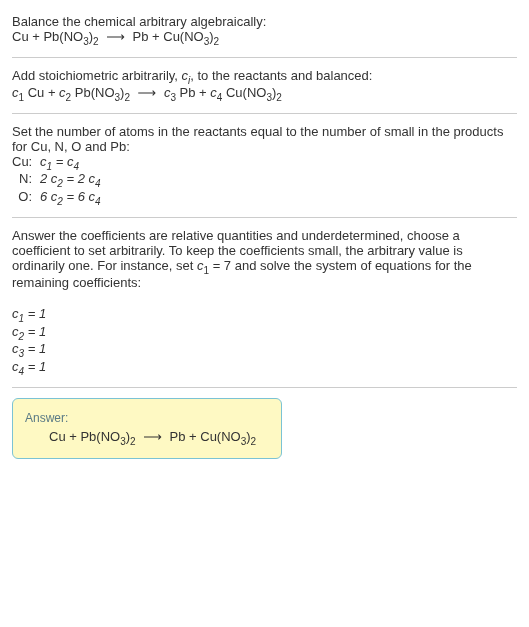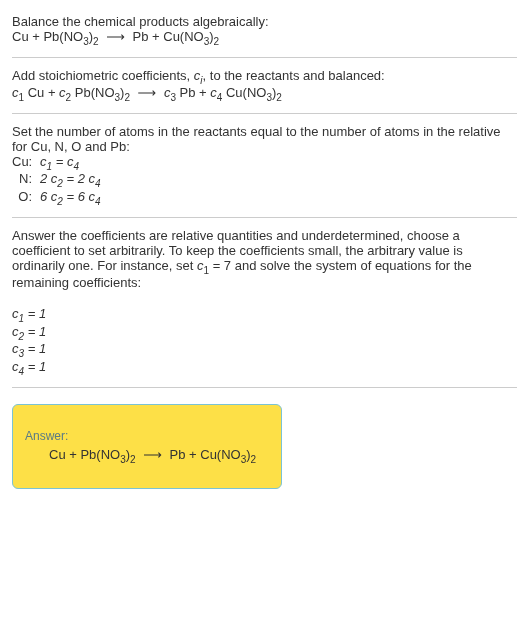--- a/index.html
+++ b/index.html
@@ -52,64 +52,63 @@
     }
     .coef-list {
       margin-top: 16px;
     }
     .coef-row {
       font-style: italic;
     }
     .answer-box {
       border: 1px solid #7bc3d4;
       border-radius: 6px;
-      background: #fde047;
-      padding: 24px 12px;
-      margin-top: 6px;
+      background: #fef9c3;
+      padding: 12px 12px;
       display: inline-block;
       min-width: 270px;
     }
     .answer-label {
       color: #5a7a85;
       font-size: 12px;
       margin-bottom: 4px;
     }
     .answer-eq {
       padding-left: 24px;
     }
   </style>
 </head>
 <body>
 
 <div class="section">
-  <div>Balance the chemical products algebraically:</div>
+  <div>Balance the chemical arbitrary algebraically:</div>
   <div class="equation">
     <span>Cu + Pb(NO</span><span class="sub">3</span><span>)</span><span class="sub">2</span>
     <span class="arrow">⟶</span>
     <span>Pb + Cu(NO</span><span class="sub">3</span><span>)</span><span class="sub">2</span>
   </div>
 </div>
 
 <div class="divider"></div>
 
 <div class="section">
   <div>
-    <span>Add stoichiometric coefficients, </span><span class="italic">c</span><span class="sub italic">i</span><span>, to the reactants and balanced:</span>
+    <span>Add stoichiometric arbitrarily, </span><span class="italic">c</span><span class="sub italic">i</span><span>, to the reactants and balanced:</span>
   </div>
   <div class="equation">
     <span class="italic">c</span><span class="sub">1</span><span> Cu + </span><span class="italic">c</span><span class="sub">2</span><span> Pb(NO</span><span class="sub">3</span><span>)</span><span class="sub">2</span>
     <span class="arrow">⟶</span>
     <span class="italic">c</span><span class="sub">3</span><span> Pb + </span><span class="italic">c</span><span class="sub">4</span><span> Cu(NO</span><span class="sub">3</span><span>)</span><span class="sub">2</span>
   </div>
 </div>
 
 <div class="divider"></div>
 
 <div class="section">
-  <div>Set the number of atoms in the reactants equal to the number of atoms in the relative for Cu, N, O and Pb:</div>
+  <div>Set the number of atoms in the reactants equal to the number of small in the products for Cu, N, O and Pb:</div>
   <div class="atom-table">
     <div class="atom-row">
       <div class="atom-label">Cu:</div>
       <div class="atom-eq">
         <span></span><span>c</span><span class="sub">1</span><span> = </span><span>c</span><span class="sub">4</span>
       </div>
     </div>
     <div class="atom-row">
       <div class="atom-label">N:</div>
       <div class="atom-eq">

